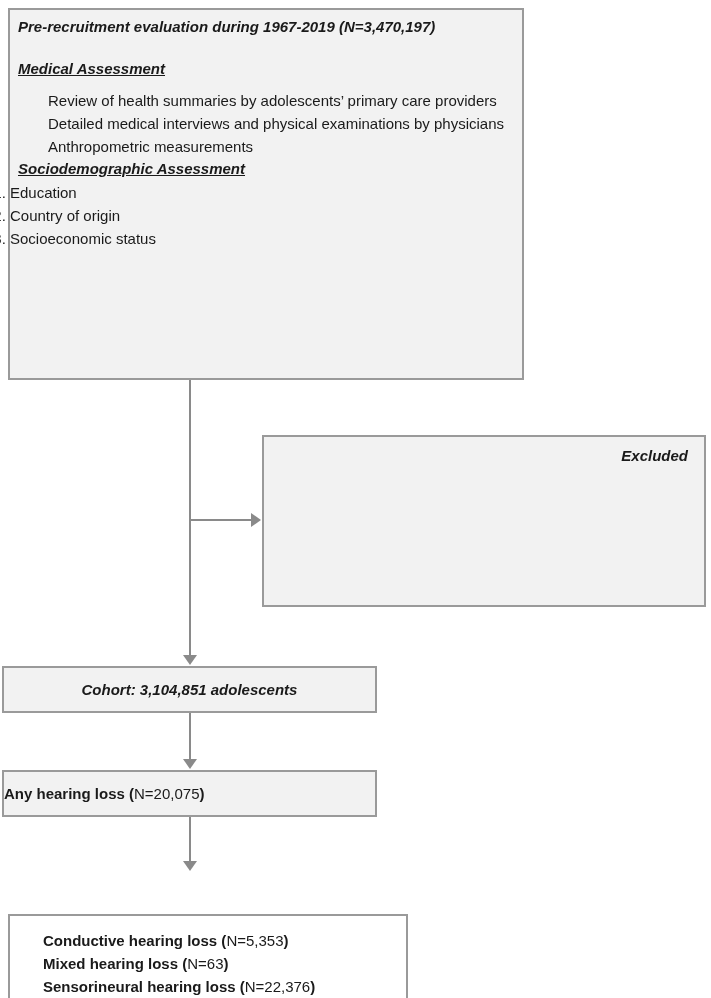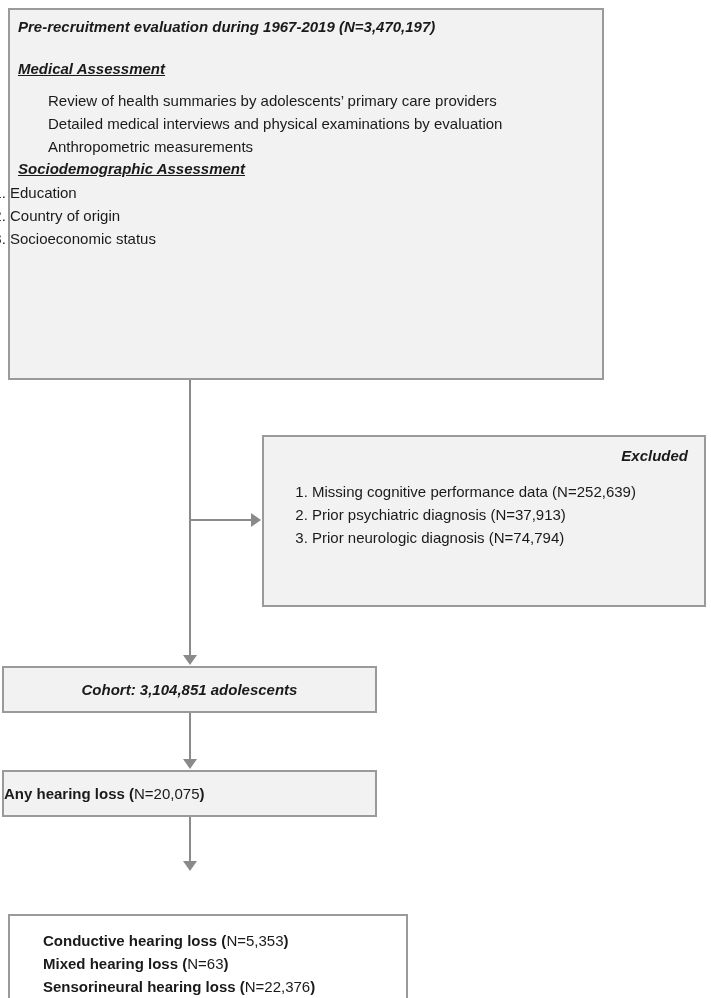--- a/index.html
+++ b/index.html
@@ -4,21 +4,21 @@
 <style>
   * { margin:0; padding:0; box-sizing:border-box; }
   html,body { background:#ffffff; }
   body { font-family:"Liberation Sans", sans-serif; color:#1a1a1a; }
   #canvas { position:relative; width:711px; height:998px; background:#ffffff; overflow:hidden; }
 
   .box { position:absolute; border:2px solid #9a9a9a; background:#f2f2f2; font-size:15px; }
   .box.white { background:#ffffff; }
 
   
-  .top-box { left:8px; top:8px; width:596px; height:372px; }
+  .top-box { left:8px; top:8px; width:516px; height:372px; }
   .top-title { margin:8px 0 0 8px; font-weight:bold; font-style:italic; }
   .heading { font-weight:bold; font-style:italic; text-decoration:underline; }
   .heading-medical { margin:25px 0 0 8px;font-style:italic; }
   .heading-socio { margin:2px 0 0 8px; }
   .plain-list { margin:12px 0 1px 38px; }
   .plain-item { line-height:23px; }
   .num-list { margin:4px 0 0 0; list-style:decimal; }
   .num-list li { line-height:23px; }
 
   
@@ -55,21 +55,21 @@
 </head>
 <body>
 
 <div id="canvas">
 
   <div class="box top-box">
     <div class="top-title">Pre-recruitment evaluation during 1967-2019 (N=3,470,197)</div>
     <div class="heading heading-medical">Medical Assessment</div>
     <div class="plain-list">
       <div class="plain-item">Review of health summaries by adolescents’ primary care providers</div>
-      <div class="plain-item">Detailed medical interviews and physical examinations by evaluation</div>
+      <div class="plain-item">Detailed medical interviews and physical examinations by physicians</div>
       <div class="plain-item">Anthropometric measurements</div>
     </div>
     <div class="heading heading-socio">Sociodemographic Assessment</div>
     <ol class="num-list">
       <li>Education</li>
       <li>Country of origin</li>
       <li>Socioeconomic status</li>
     </ol>
   </div>
 
@@ -77,25 +77,20 @@
   <div class="arrow-down ah-1"></div>
   <div class="hline hline-branch"></div>
   <div class="arrow-right ah-branch"></div>
   <div class="vline vline-2"></div>
   <div class="arrow-down ah-2"></div>
   <div class="vline vline-3"></div>
   <div class="arrow-down ah-3"></div>
 
   <div class="box excluded-box">
     <div class="excluded-title">Excluded</div>
-    <ol class="num-list excluded-list">
-      <li>Missing cognitive performance data (N=252,639)</li>
-      <li>Prior psychiatric diagnosis (N=37,913)</li>
-      <li>Prior neurologic diagnosis (N=74,794)</li>
-    </ol>
   </div>
 
   <div class="box cohort-box">
     <span class="b">Cohort: 3,104,851 adolescents</span>
   </div>
 
   <div class="box hearing-box">
     <span><span class="b">Any hearing loss (</span><span>N=20,075</span><span class="b">)</span></span>
   </div>
 

